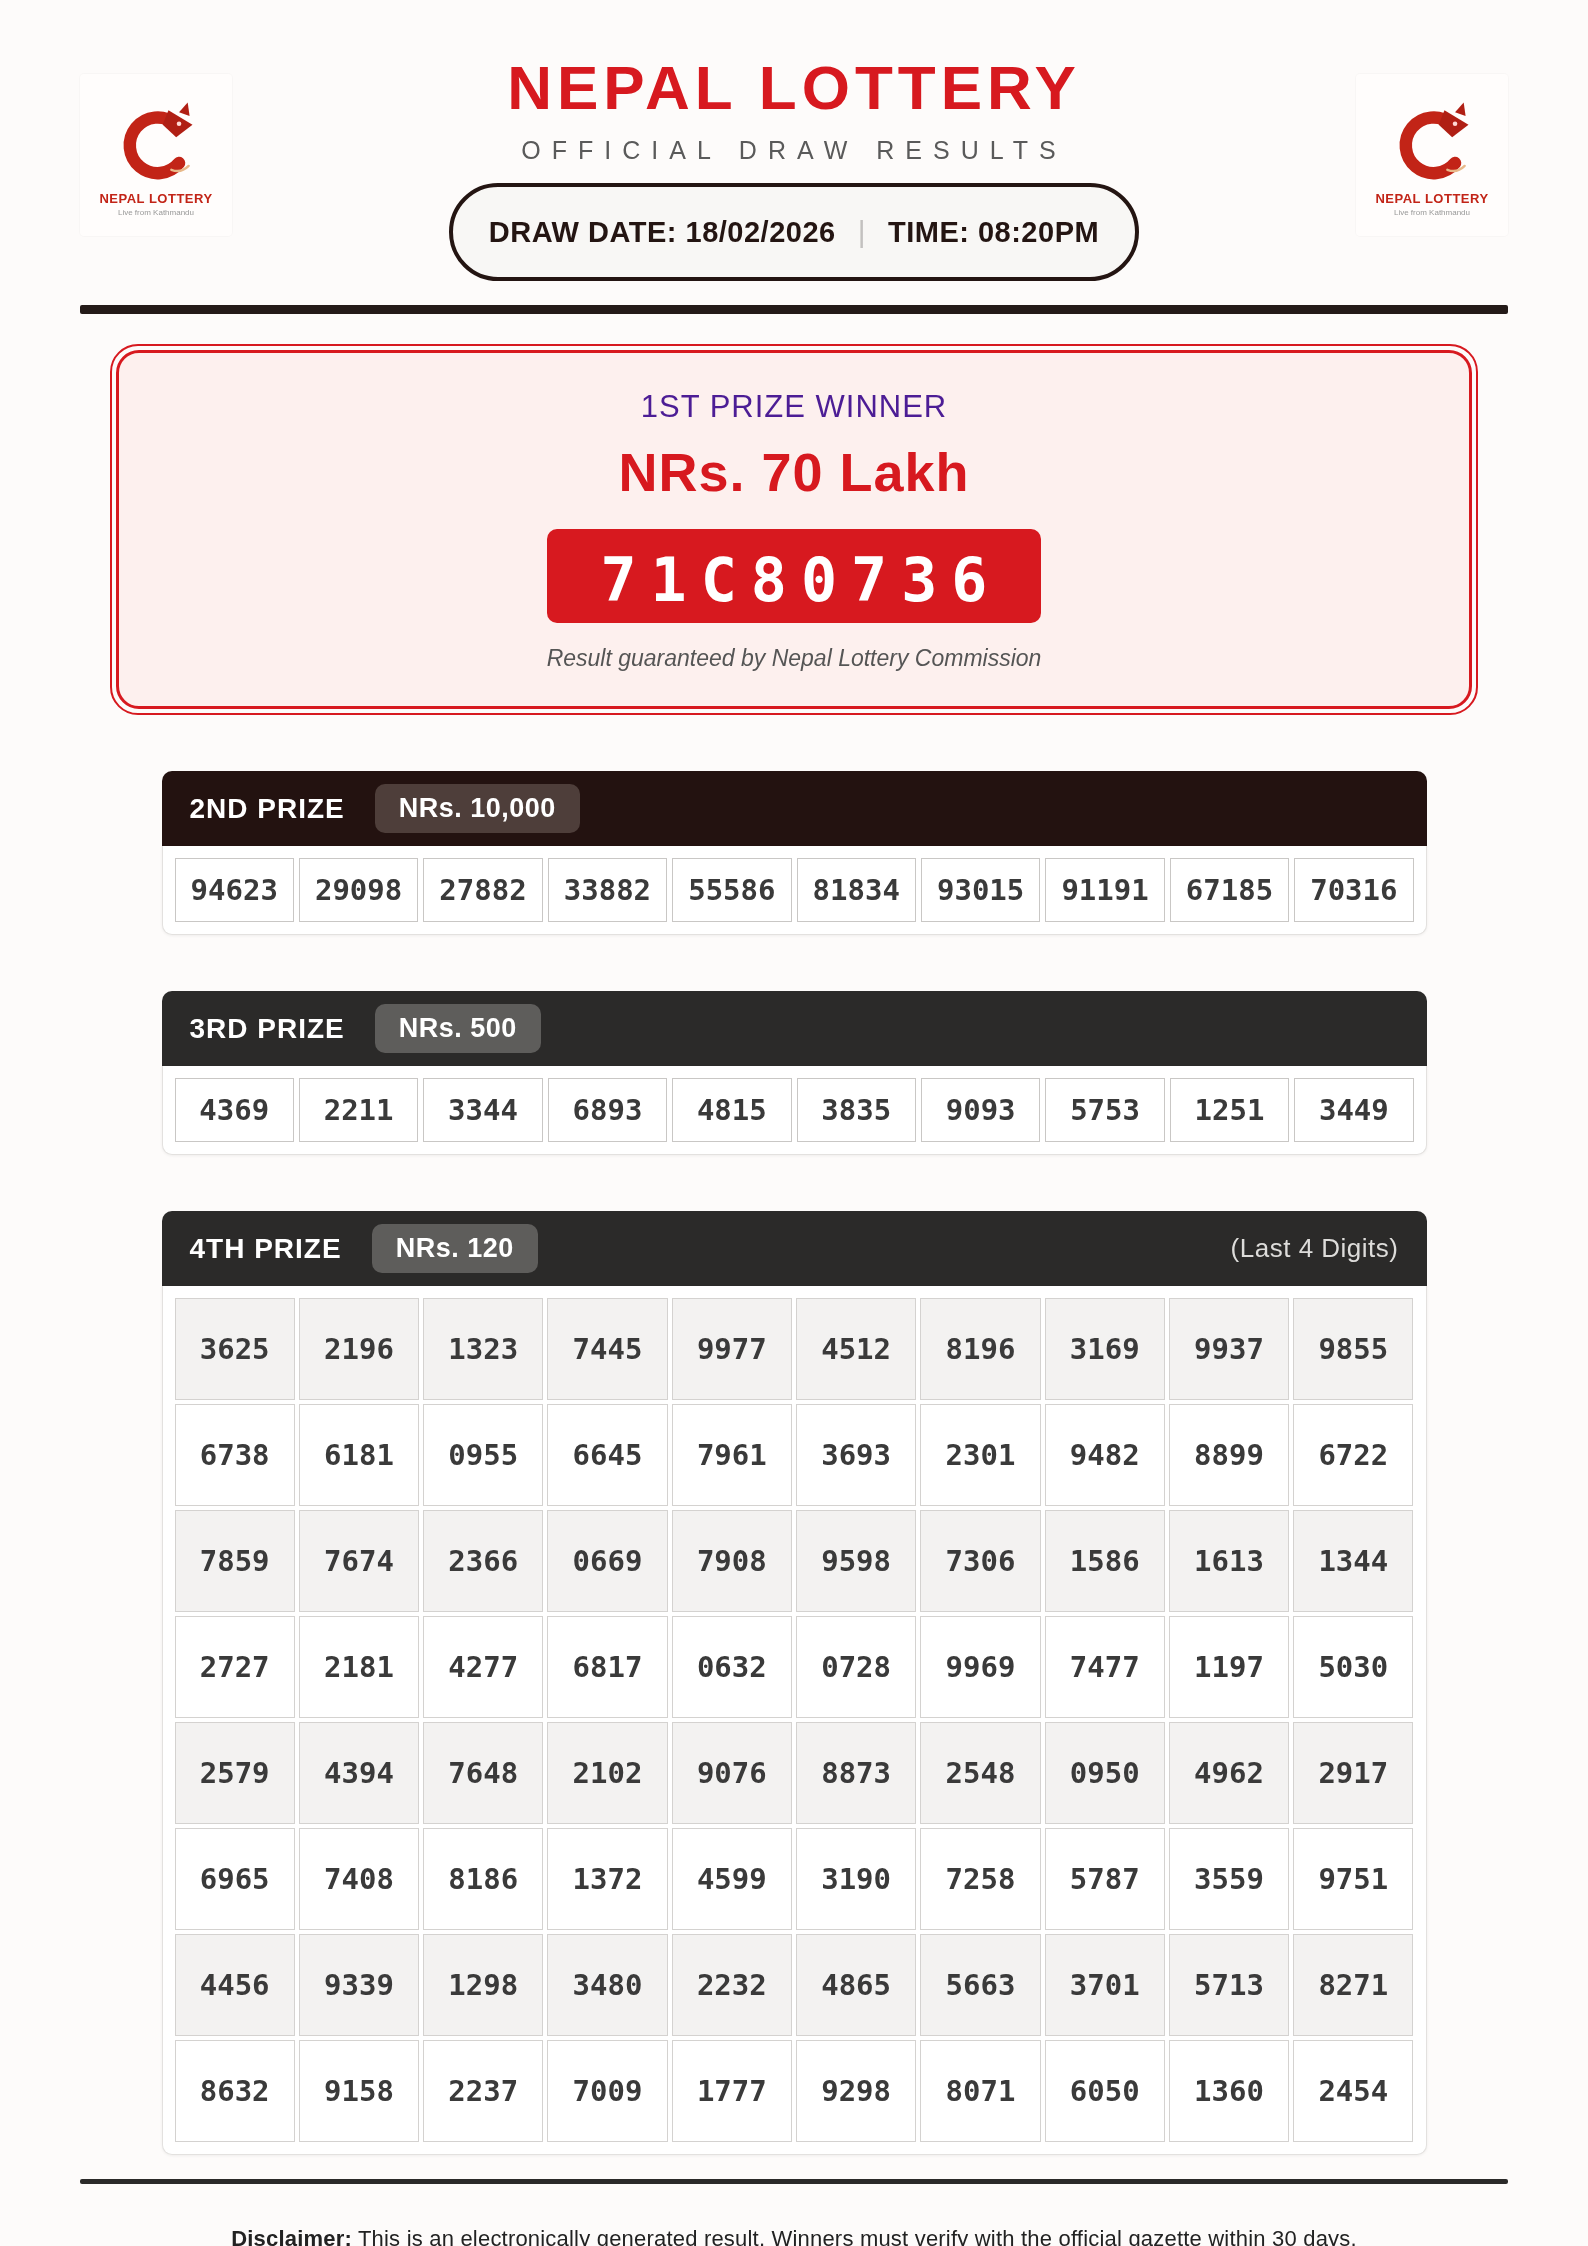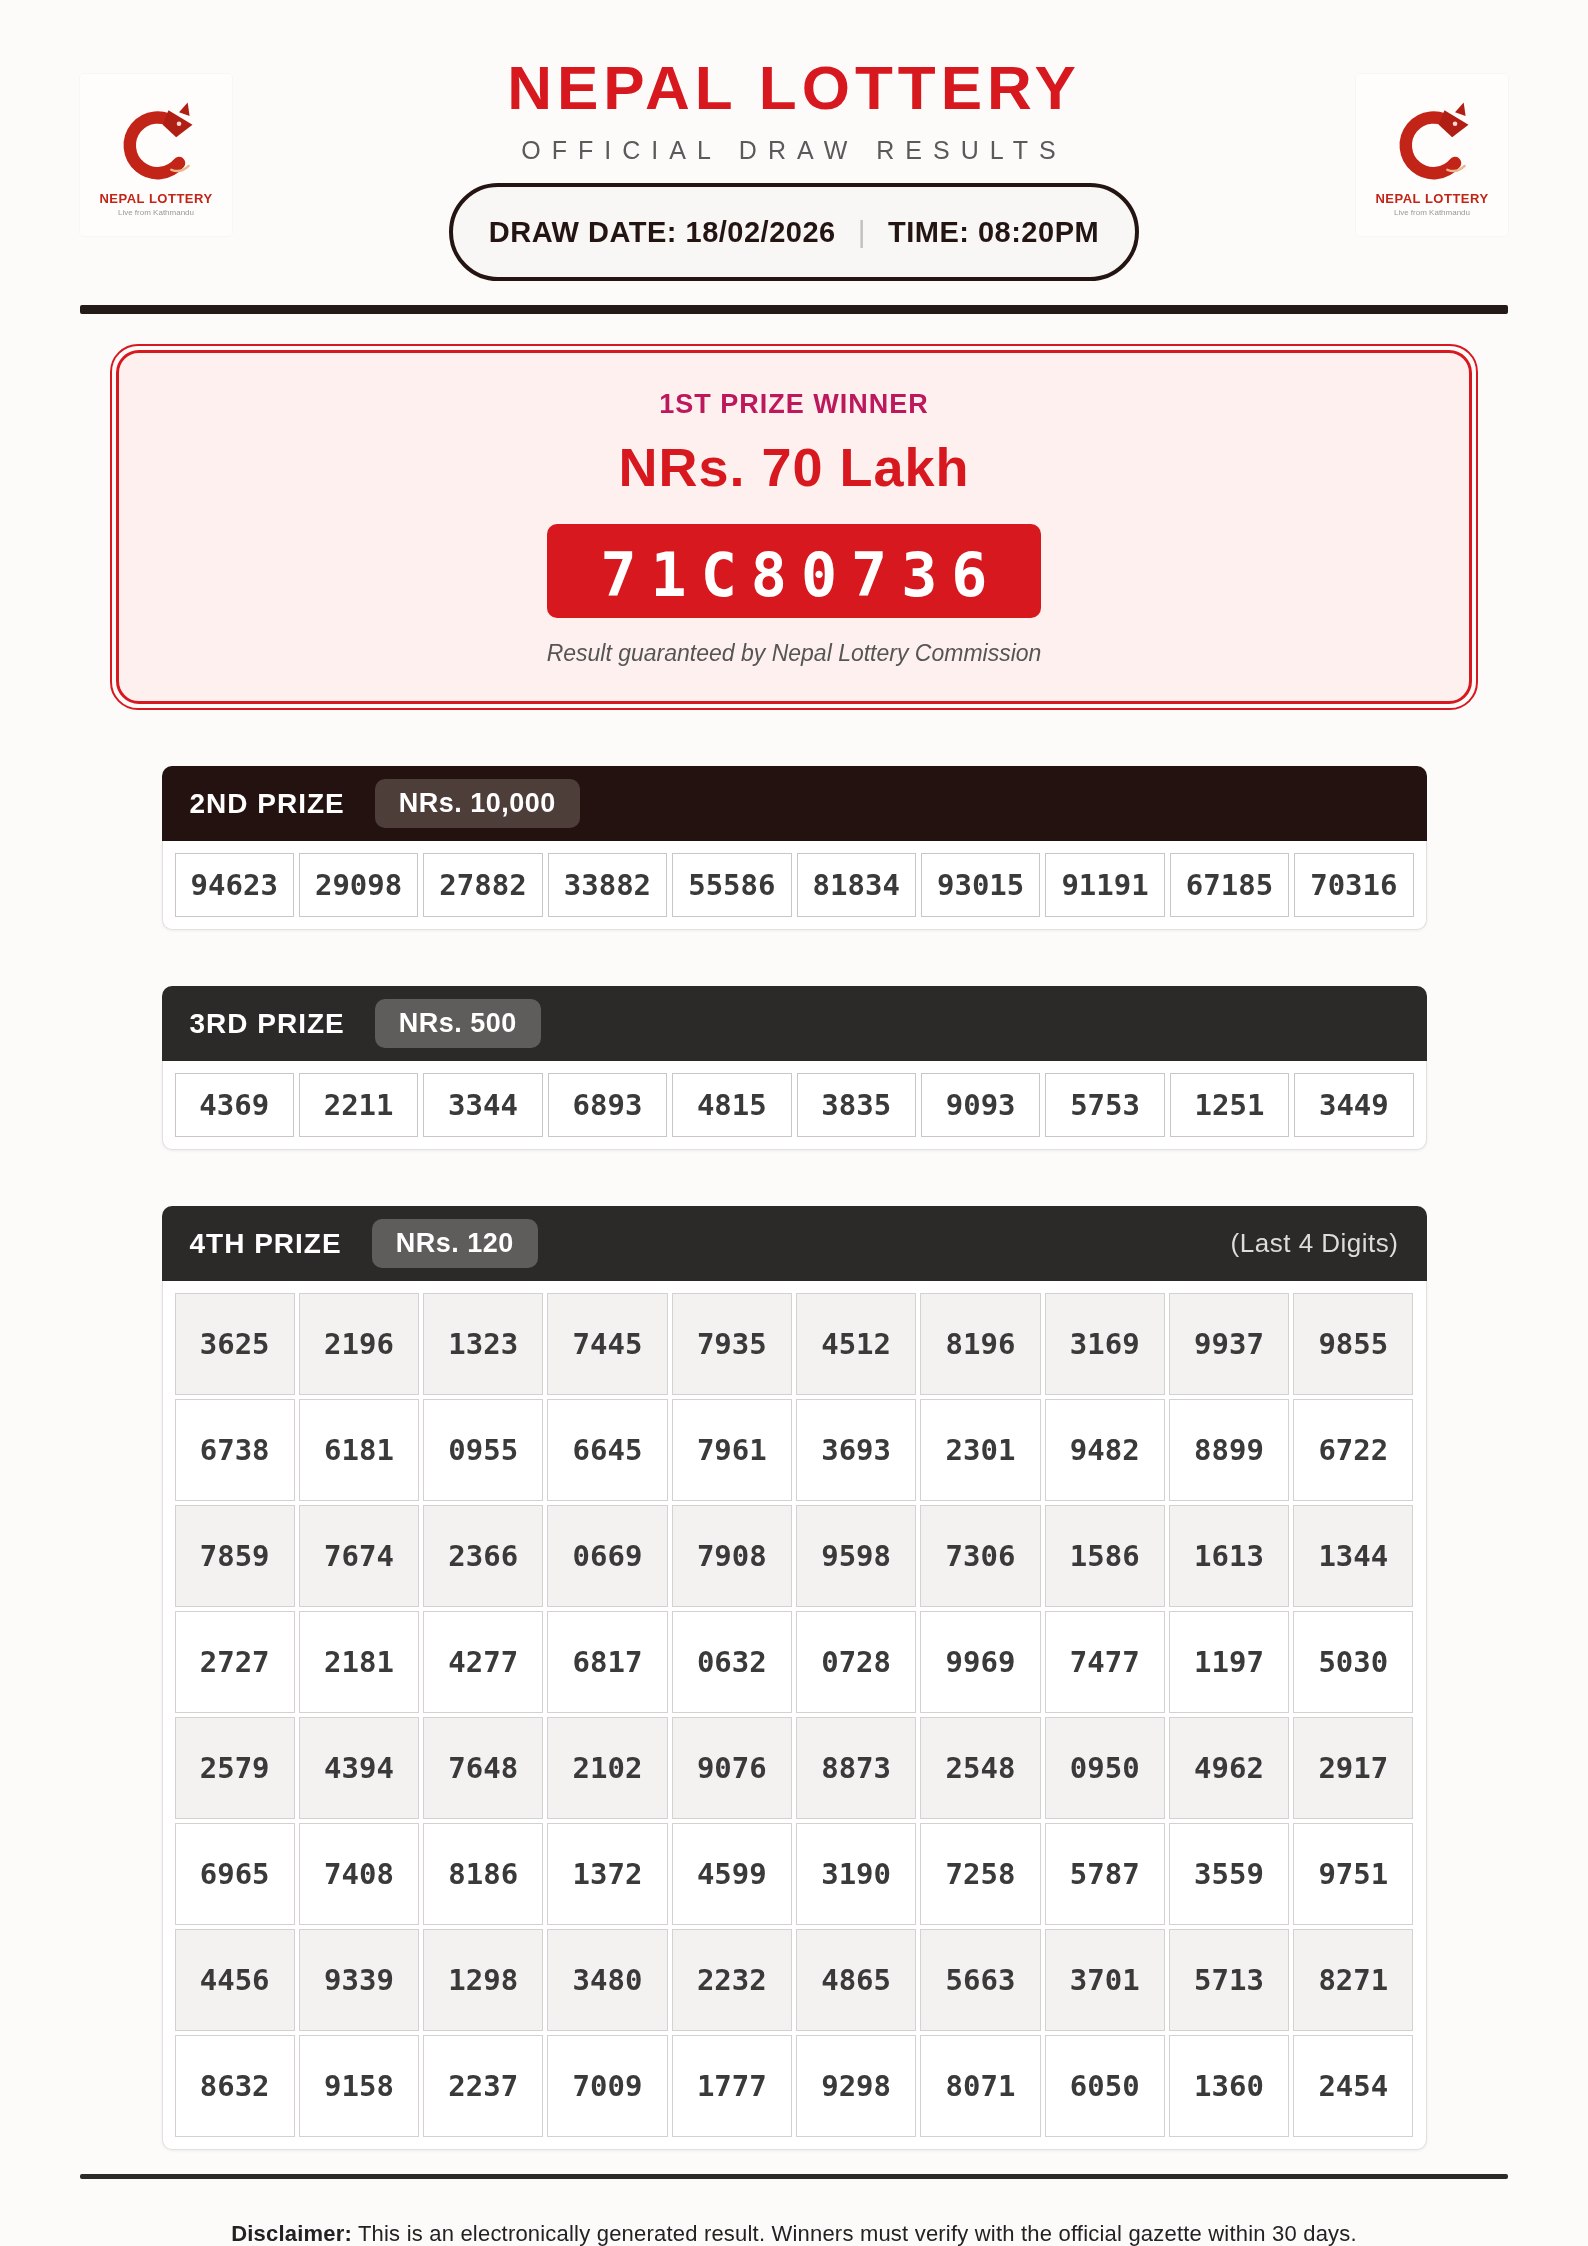--- a/index.html
+++ b/index.html
@@ -53,21 +53,21 @@
 
   
   .first-prize{
     width:1368px;margin:30px auto 0 auto;
     border:2px solid var(--brand-red);border-radius:28px;padding:4px;
   }
   .first-prize-inner{
     border:3px solid var(--brand-red);border-radius:23px;background:var(--pink-bg);
     text-align:center;padding:36px 20px 34px 20px;
   }
-  .fp-heading{font-size:27px;font-weight:bold;color:#be185d;letter-spacing:1px;}
+  .fp-heading{font-size:31px;font-weight:normal;color:#4c1d95;letter-spacing:1px;}
   .fp-amount{font-size:54px;font-weight:bold;color:var(--brand-red);margin-top:16px;letter-spacing:1px;}
   .fp-number{
     display:inline-block;background:var(--brand-red);color:#fff;border-radius:10px;
     font-family:"DejaVu Sans Mono", monospace;font-weight:bold;
     font-size:60px;letter-spacing:14px;text-indent:14px;
     padding:16px 40px 8px 40px;margin-top:26px;
   }
   .fp-guarantee{font-size:23px;color:#555;font-style:italic;margin-top:22px;}
 
   
@@ -249,21 +249,21 @@
             <div class="grid-row">
 
                 <div class="grid-cell">3625</div>
 
                 <div class="grid-cell">2196</div>
 
                 <div class="grid-cell">1323</div>
 
                 <div class="grid-cell">7445</div>
 
-                <div class="grid-cell">7935</div>
+                <div class="grid-cell">9977</div>
 
                 <div class="grid-cell">4512</div>
 
                 <div class="grid-cell">8196</div>
 
                 <div class="grid-cell">3169</div>
 
                 <div class="grid-cell">9937</div>
 
                 <div class="grid-cell">9855</div>

